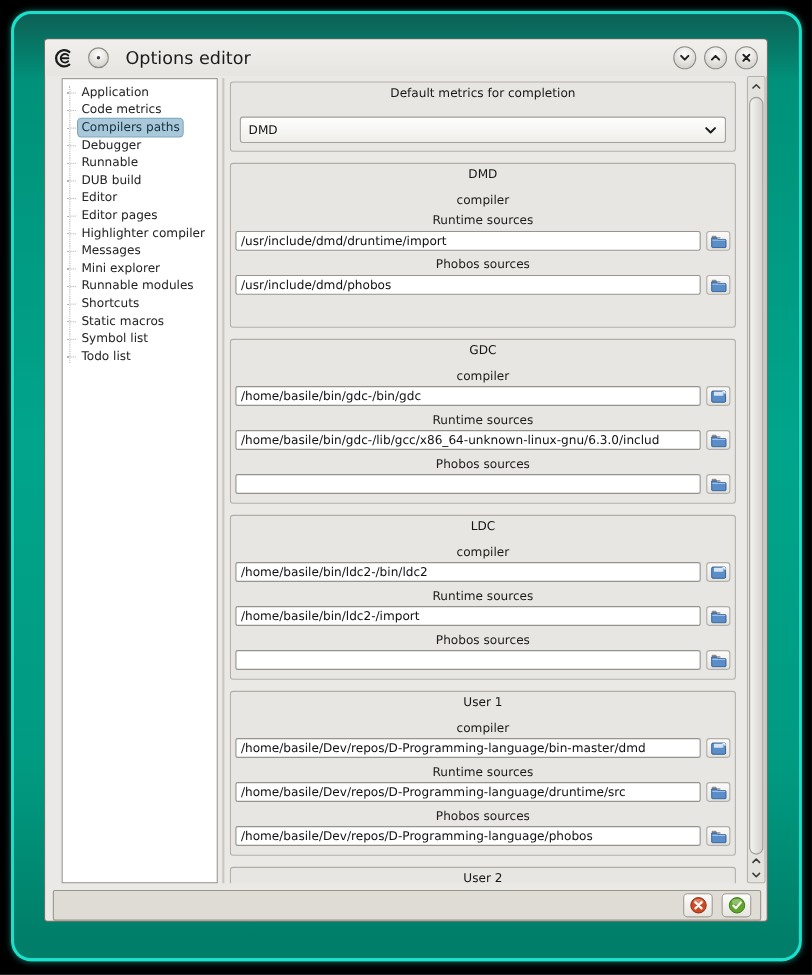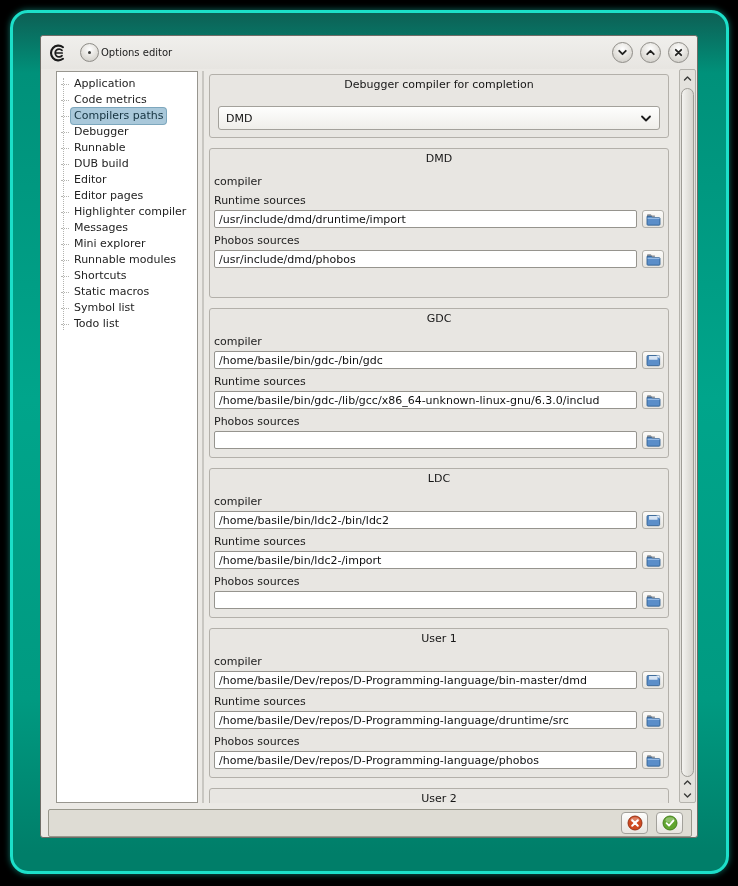--- a/index.html
+++ b/index.html
@@ -12,40 +12,40 @@
     border:1px solid #6f6d67;border-radius:3px;box-sizing:border-box;}
   
   .titlebar{position:absolute;left:0;top:0;right:0;height:33px;display:flex;align-items:center;
     padding:0 8px;box-sizing:border-box;background:linear-gradient(#f0efec,#e7e5e1);border-radius:3px 3px 0 0;}
   .applogo{width:18px;height:18px;flex:0 0 auto;}
   .roundbtn{width:21px;height:21px;border-radius:50%;border:1px solid #8f8d88;box-sizing:border-box;
     background:radial-gradient(circle at 50% 32%,#ffffff,#e2e0db 55%,#c9c7c2);display:flex;
     align-items:center;justify-content:center;padding:0;cursor:default;}
   .dotbtn{width:19px;height:19px;margin-left:13px;}
   .dot{width:3px;height:3px;border-radius:50%;background:#3a3a38;}
-  .wtitle{margin-left:2px;font-size:10px;color:#1b1b1b;}
+  .wtitle{margin-left:15px;font-size:16px;color:#1b1b1b;}
   .winbtns{margin-left:auto;display:flex;gap:7px;}
   .glyph{stroke:#222220;stroke-width:1.8;fill:none;stroke-linecap:round;stroke-linejoin:round;}
   
   .tree{position:absolute;left:15px;top:35px;width:142px;height:732px;background:#fff;
     border:1px solid #98968f;box-sizing:border-box;padding:4px 0 0 14px;overflow:hidden;}
   .tree::before{content:"";position:absolute;left:6px;top:6px;height:252px;border-left:1px dotted #b4b4b0;}
   .titem{position:relative;height:16px;line-height:15px;font-size:11px;color:#232323;
     width:max-content;max-width:120px;padding:0 3px;white-space:nowrap;cursor:default;text-align:center;}
   .titem::before{content:"";position:absolute;left:-10px;top:8px;width:8px;border-top:1px dotted #b4b4b0;}
   .titem.sel{background:#a9c8da;border-radius:3px;box-shadow:0 0 0 1px #7da7bd;color:#14323f;}
   .splitter{position:absolute;left:161px;top:35px;width:2px;height:732px;background:#c9c7c2;}
   
   .main{position:absolute;left:165px;top:33px;width:470px;height:734px;overflow:hidden;}
   .group{margin:10px 0 0 3px;width:460px;box-sizing:border-box;border:1px solid #b3b0aa;
     border-radius:3px;background:#e8e6e2;padding:4px 4px 0 4px;}
   .group.first{margin-top:5px;height:64px;}
   .group.comp{height:150px;}
   .gtitle{font-size:11px;color:#161616;text-align:center;height:12px;line-height:12px;}
-  .flabel{font-size:11px;color:#1c1c1c;text-align:left;height:12px;line-height:12px;margin-top:7px;}
+  .flabel{font-size:11px;color:#1c1c1c;text-align:center;height:12px;line-height:12px;margin-top:7px;}
   .flabel.firstlab{margin-top:11px;}
   .frow{display:flex;gap:5px;margin-top:3px;align-items:center;}
   .pathfield{flex:1;height:18px;box-sizing:border-box;border:1px solid #96948e;border-radius:2px;
     background:#fff;font-family:"DejaVu Sans",sans-serif;font-size:11px;color:#111;padding:0 4px;outline:none;}
   .iconbtn{width:22px;height:18px;flex:0 0 auto;border:1px solid #b1afa9;border-radius:3px;
     background:linear-gradient(#fcfbf9,#e6e4df);display:flex;align-items:center;justify-content:center;padding:0;cursor:default;}
   .ico{width:15px;height:13px;display:block;}
   .combo{margin:15px 4px 0 4px;height:24px;box-sizing:border-box;border:1px solid #a3a19b;border-radius:3px;
     background:linear-gradient(#fefefd,#efeeea);display:flex;align-items:center;padding:0 7px;cursor:default;}
   .combo span{font-size:11px;color:#111;flex:1;}
@@ -113,21 +113,21 @@
       <div class="titem">Shortcuts</div>
       <div class="titem">Static macros</div>
       <div class="titem">Symbol list</div>
       <div class="titem">Todo list</div>
     </div>
     <div class="splitter"></div>
 
     <div class="main">
 
       <section class="group first">
-        <div class="gtitle">Debugger compiler for completion</div>
+        <div class="gtitle">Default metrics for completion</div>
         <div class="combo">
           <span>DMD</span>
           <svg width="12" height="9" viewBox="0 0 12 9">
             <path d="M2 2.5 L6 6.5 L10 2.5" fill="none" stroke="#1b1b1b" stroke-width="1.8" stroke-linecap="round" stroke-linejoin="round"></path>
             </svg>
         </div>
       </section>
 
       <section class="group comp">
         <div class="gtitle">DMD</div>

